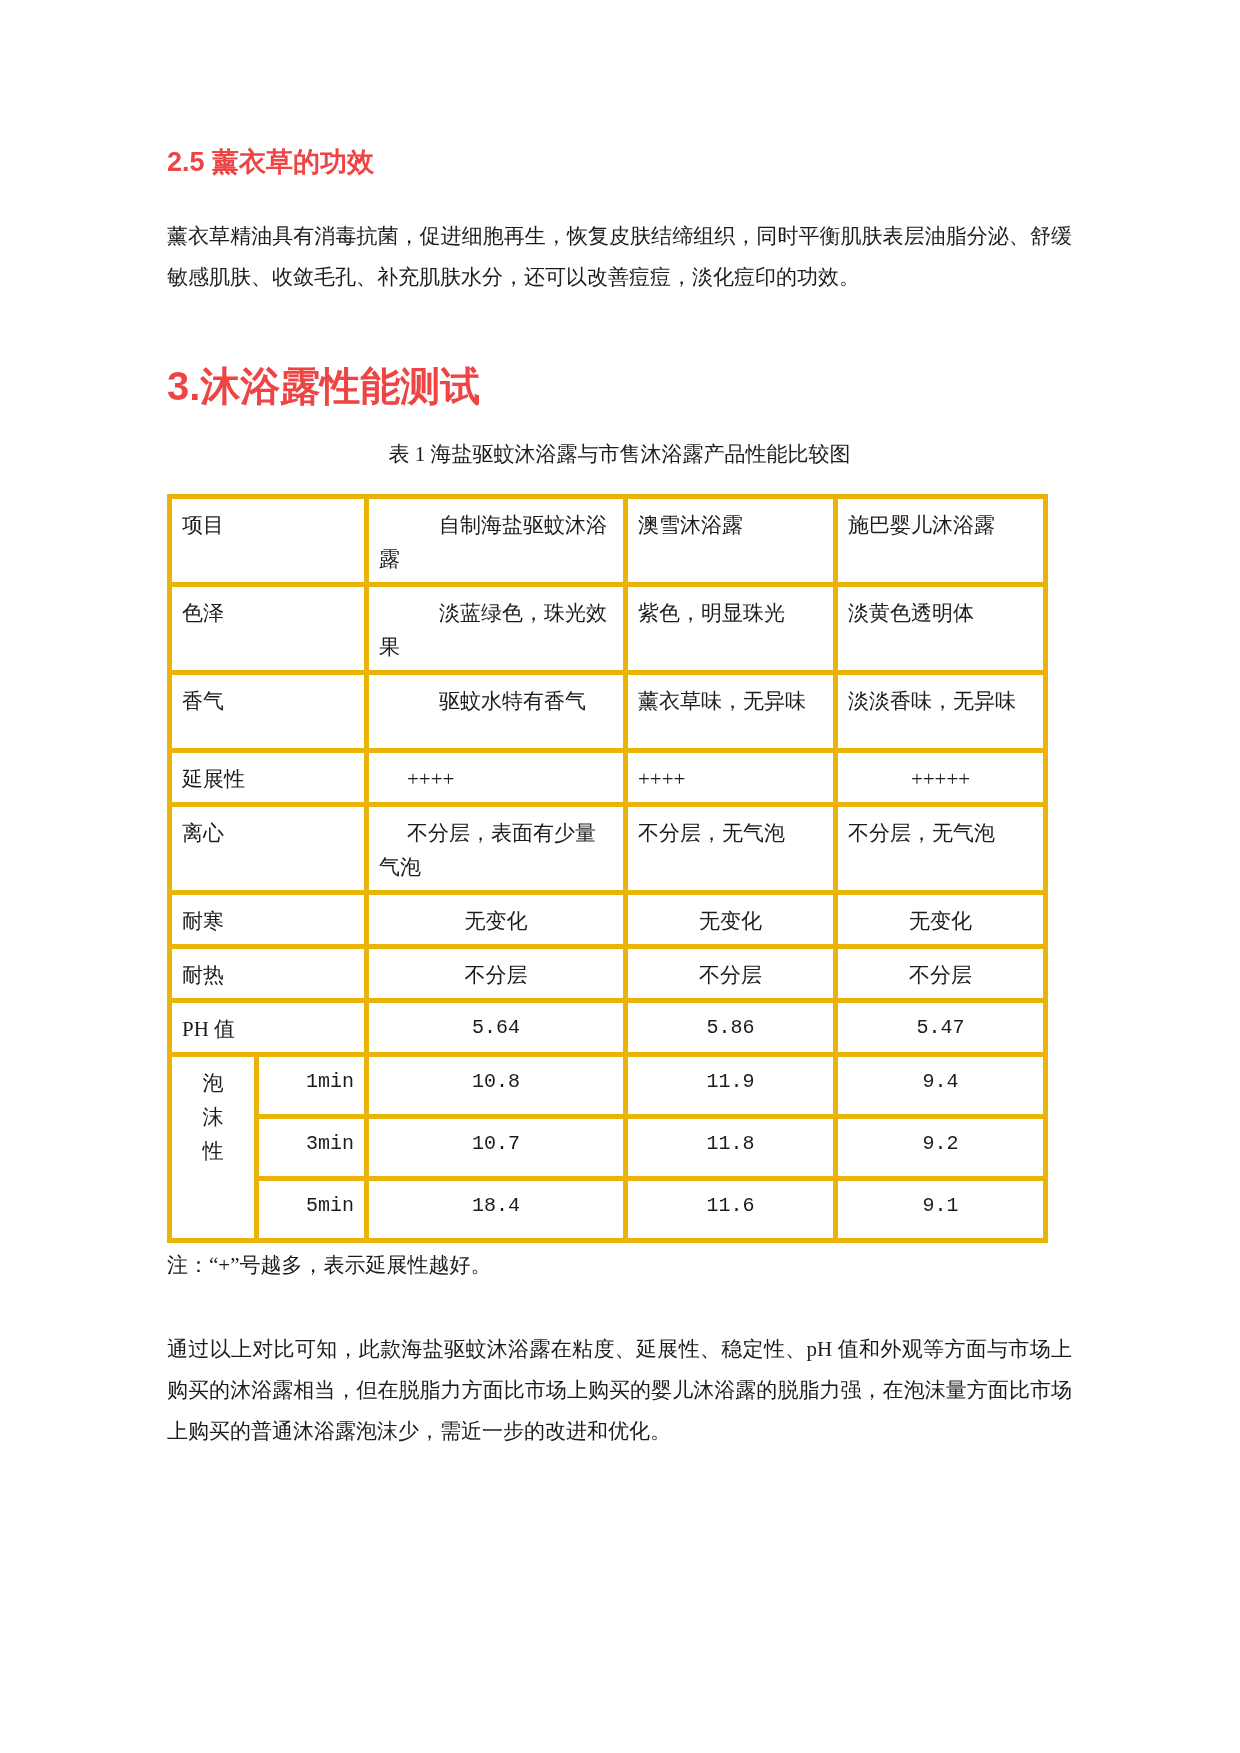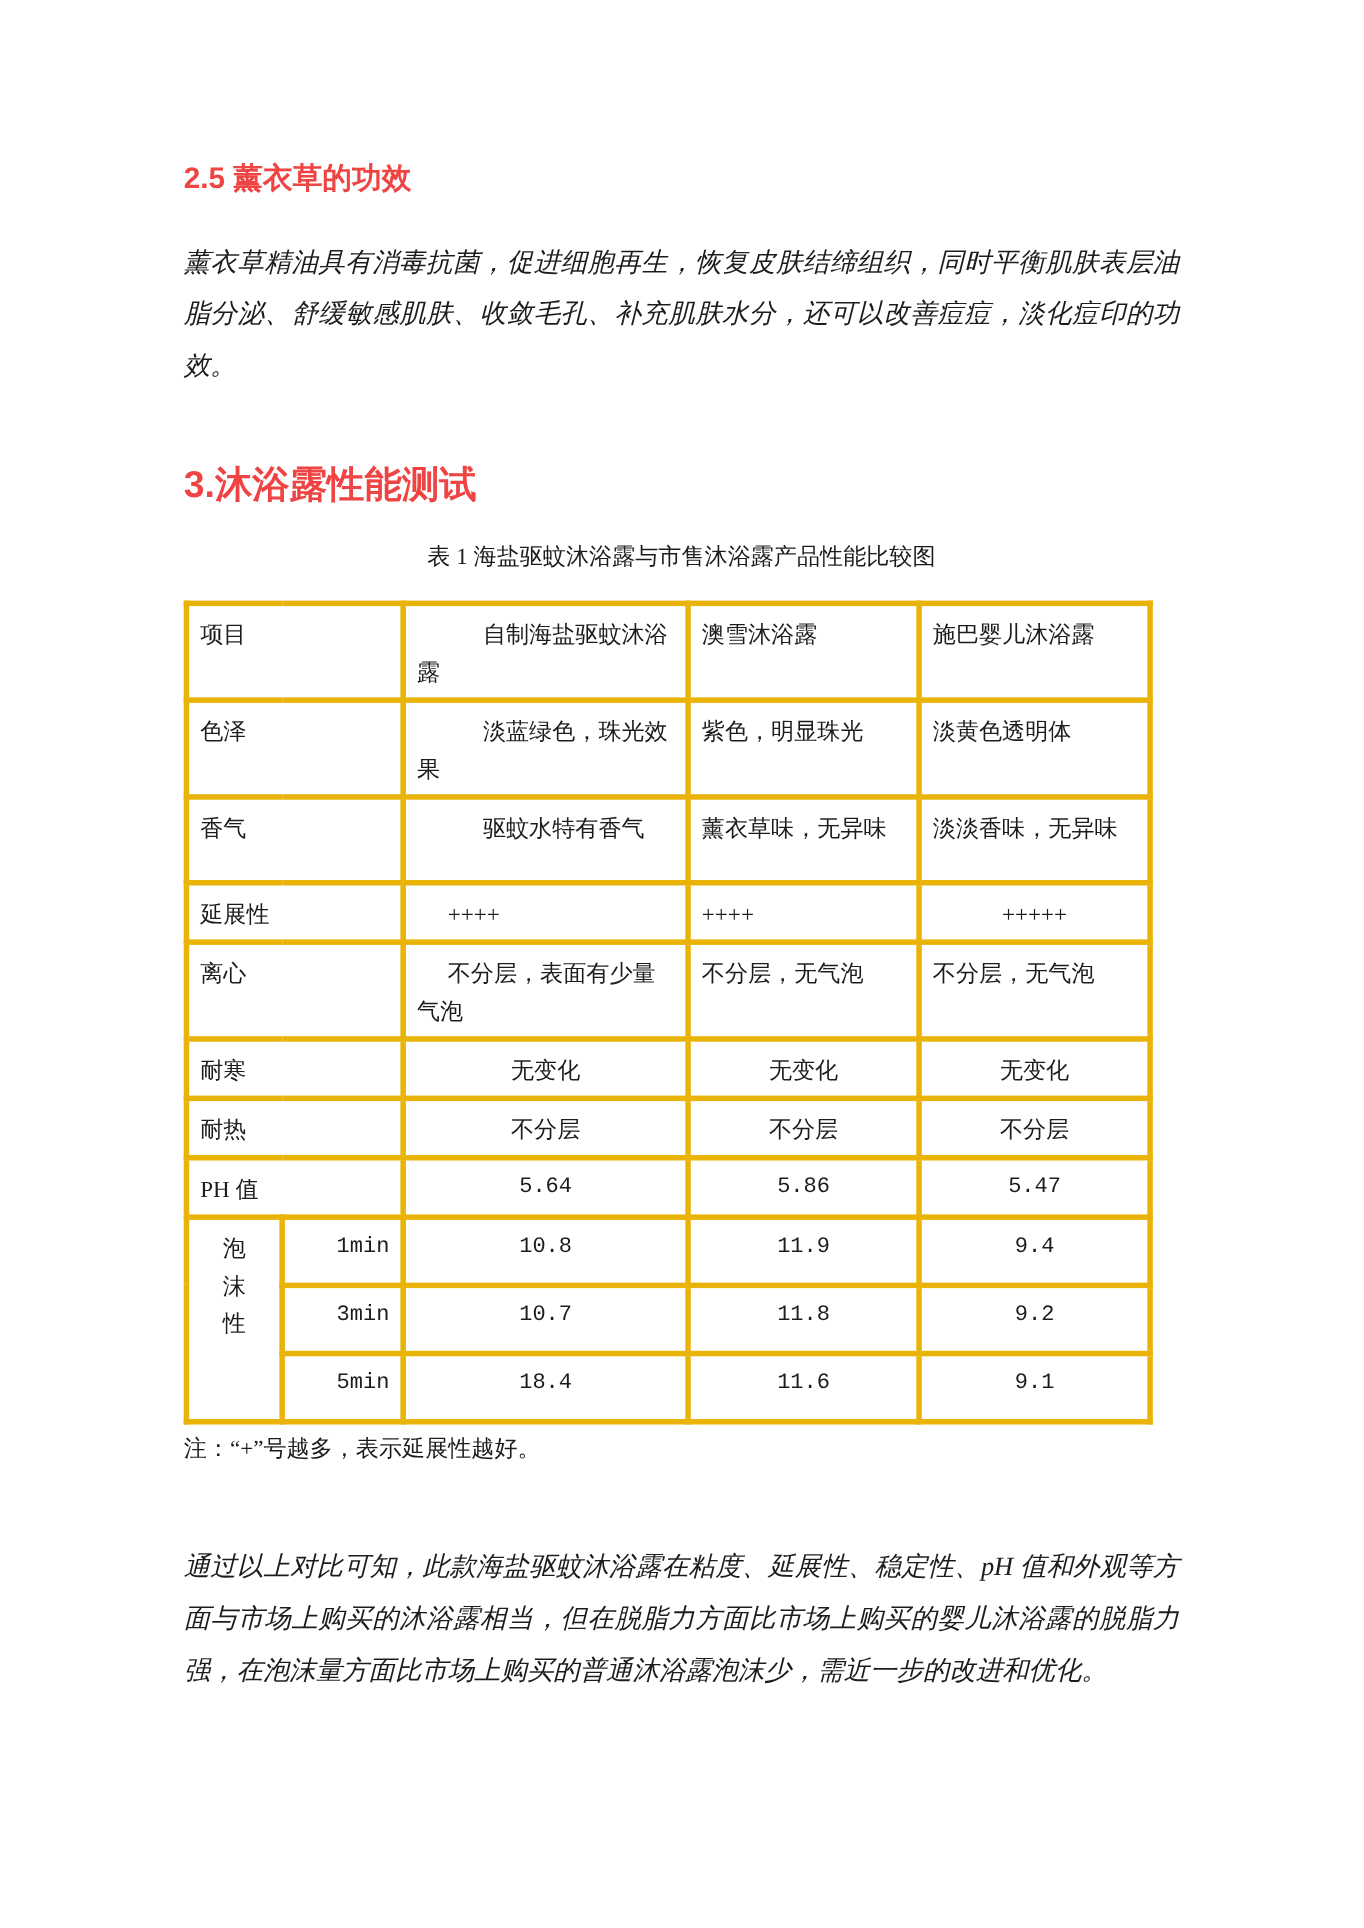--- a/index.html
+++ b/index.html
@@ -14,28 +14,27 @@
   }
   .page {
     padding: 146px 168px 0 167px;
   }
   .h-sans {
     font-family: "Liberation Sans", "DejaVu Sans", sans-serif;
     font-weight: 700;
     color: #ef4444;
   }
   .h-sub { font-size: 27px; line-height: 1.2; }
-  .h-main { font-size: 34px; line-height: 1.2; margin-top: 64px; }
+  .h-main { font-size: 40px; line-height: 1.2; margin-top: 64px; }
   .h-sub2 { margin-top: 102px; }
   .para {
-    font-size: 24px;
+    font-size: 21px;
     line-height: 1.95;
     margin-top: 38px;
     text-align: justify;
-    font-style: italic;
   }
   .intro { margin-top: 42px; }
   .caption {
     font-size: 21px;
     margin-top: 30px;
     text-align: center;
   }
   table.cmp {
     border-collapse: collapse;
     table-layout: fixed;
@@ -77,21 +76,21 @@
   }
   tr.r2 td { height: 78px; }   
   tr.r1 td { height: 48px; }   
   tr.rext td { height: 52px; } 
   tr.rfoam td { height: 62px; }
   .note {
     font-size: 21px;
     margin-top: 6px;
     line-height: 1.6;
   }
-  .closing { margin-top: 68px; }
+  .closing { margin-top: 46px; }
 </style>
 </head>
 <body>
 
 <div class="page">
 
   <div class="h-sans h-sub">2.5 薰衣草的功效</div>
 
   <p class="para">薰衣草精油具有消毒抗菌，促进细胞再生，恢复皮肤结缔组织，同时平衡肌肤表层油脂分泌、舒缓敏感肌肤、收敛毛孔、补充肌肤水分，还可以改善痘痘，淡化痘印的功效。</p>
 

